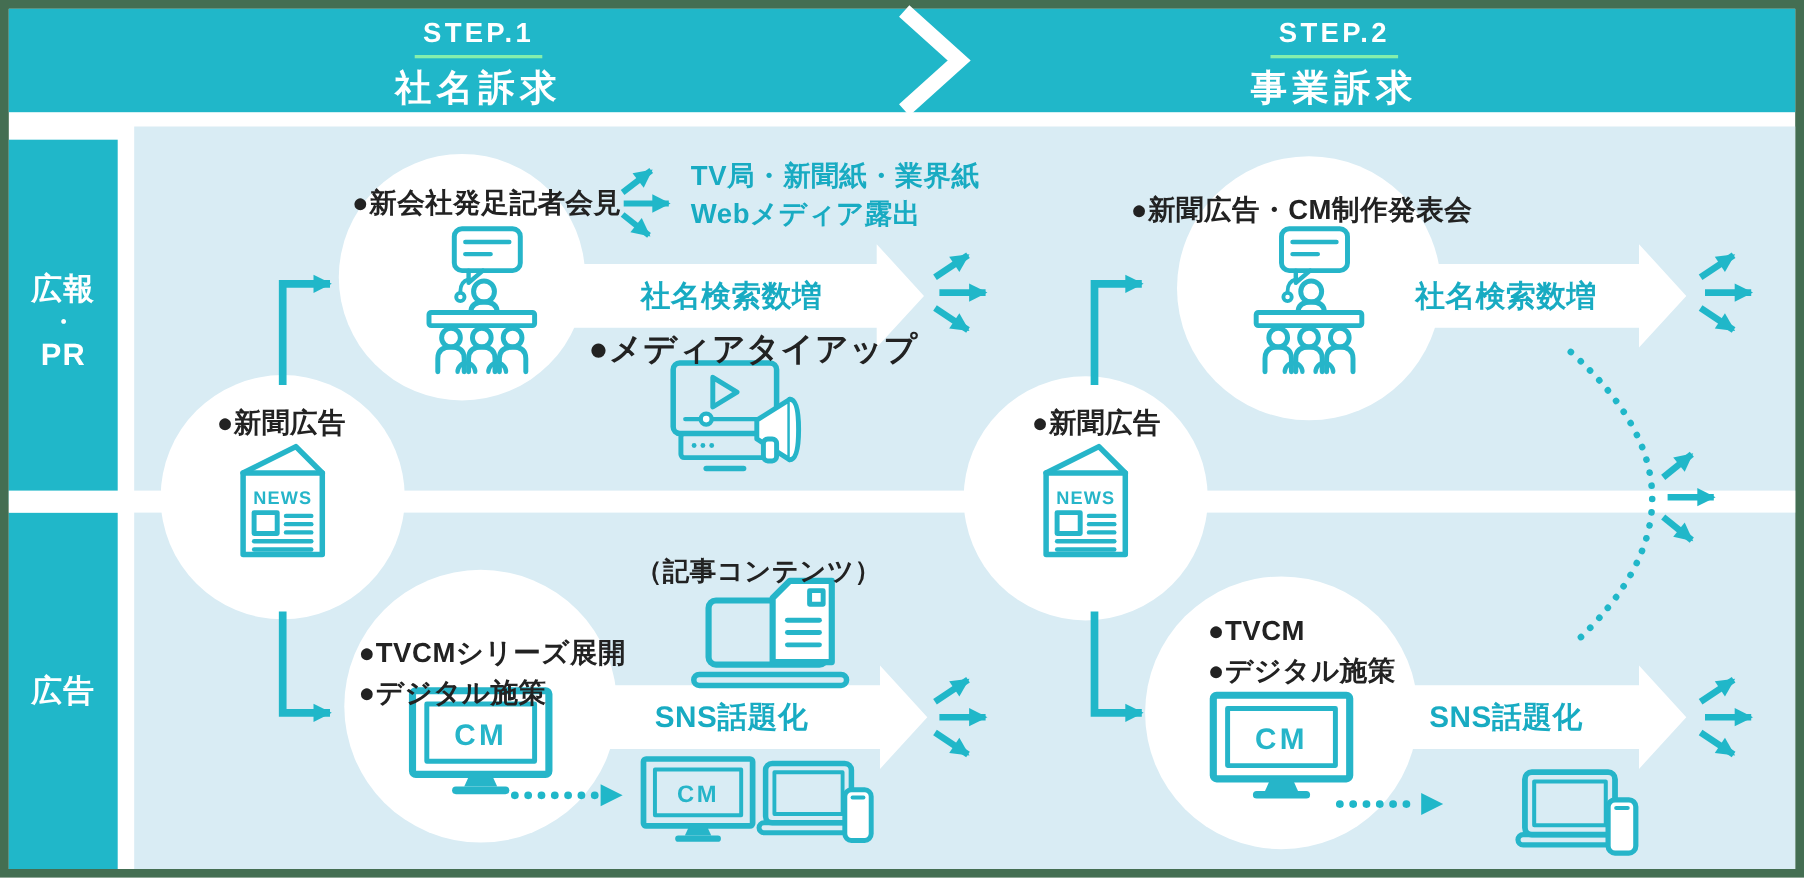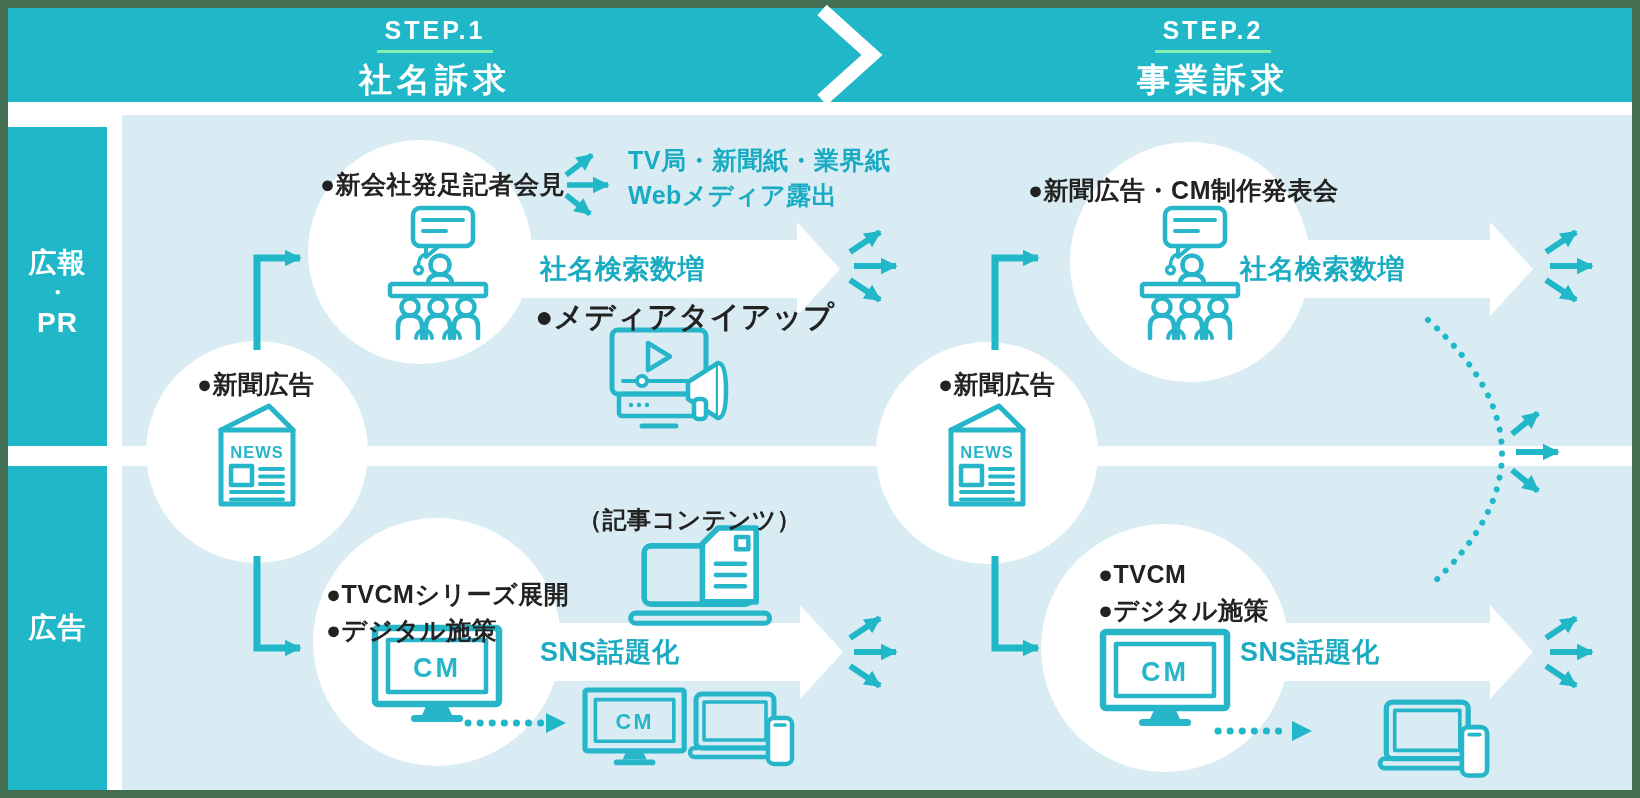--- a/index.html
+++ b/index.html
@@ -26,21 +26,21 @@
   .side-box{left:8px;width:99px;background:var(--accent);color:#fff;display:flex;flex-direction:column;align-items:center;justify-content:center;font-weight:700;}
   .side-line{font-size:28px;letter-spacing:1px;line-height:36px;}
   .side-dot{font-size:22px;line-height:24px;}
   
   #main-bg{left:122px;top:115px;width:1510px;height:675px;background:var(--light_blue);}
   #mid-band{left:8px;top:446px;width:1624px;height:20px;background:var(--white);}
   .hub-circle{border-radius:50%;background:var(--white);}
   
   .jp{color:var(--ink);font-weight:600;letter-spacing:.5px;white-space:pre-line;}
   .teal-text{color:var(--accent_text);font-weight:700;letter-spacing:.5px;white-space:pre-line;}
-  .banner-text{font-size:27px;text-align:left;}
+  .banner-text{font-size:27px;text-align:center;}
   svg text{font-family:"Liberation Sans","DejaVu Sans",sans-serif;}
   .ic{stroke:var(--icon_stroke);fill:none;stroke-linecap:round;stroke-linejoin:round;}
   .icw{stroke:var(--icon_stroke);fill:#fff;stroke-linecap:round;stroke-linejoin:round;}
   .icf{fill:var(--icon_stroke);stroke:none;}
   .conn{stroke:var(--accent);fill:none;}
   .ictext{fill:var(--icon_stroke);font-weight:700;}
 </style>
 </head>
 <body>
 

